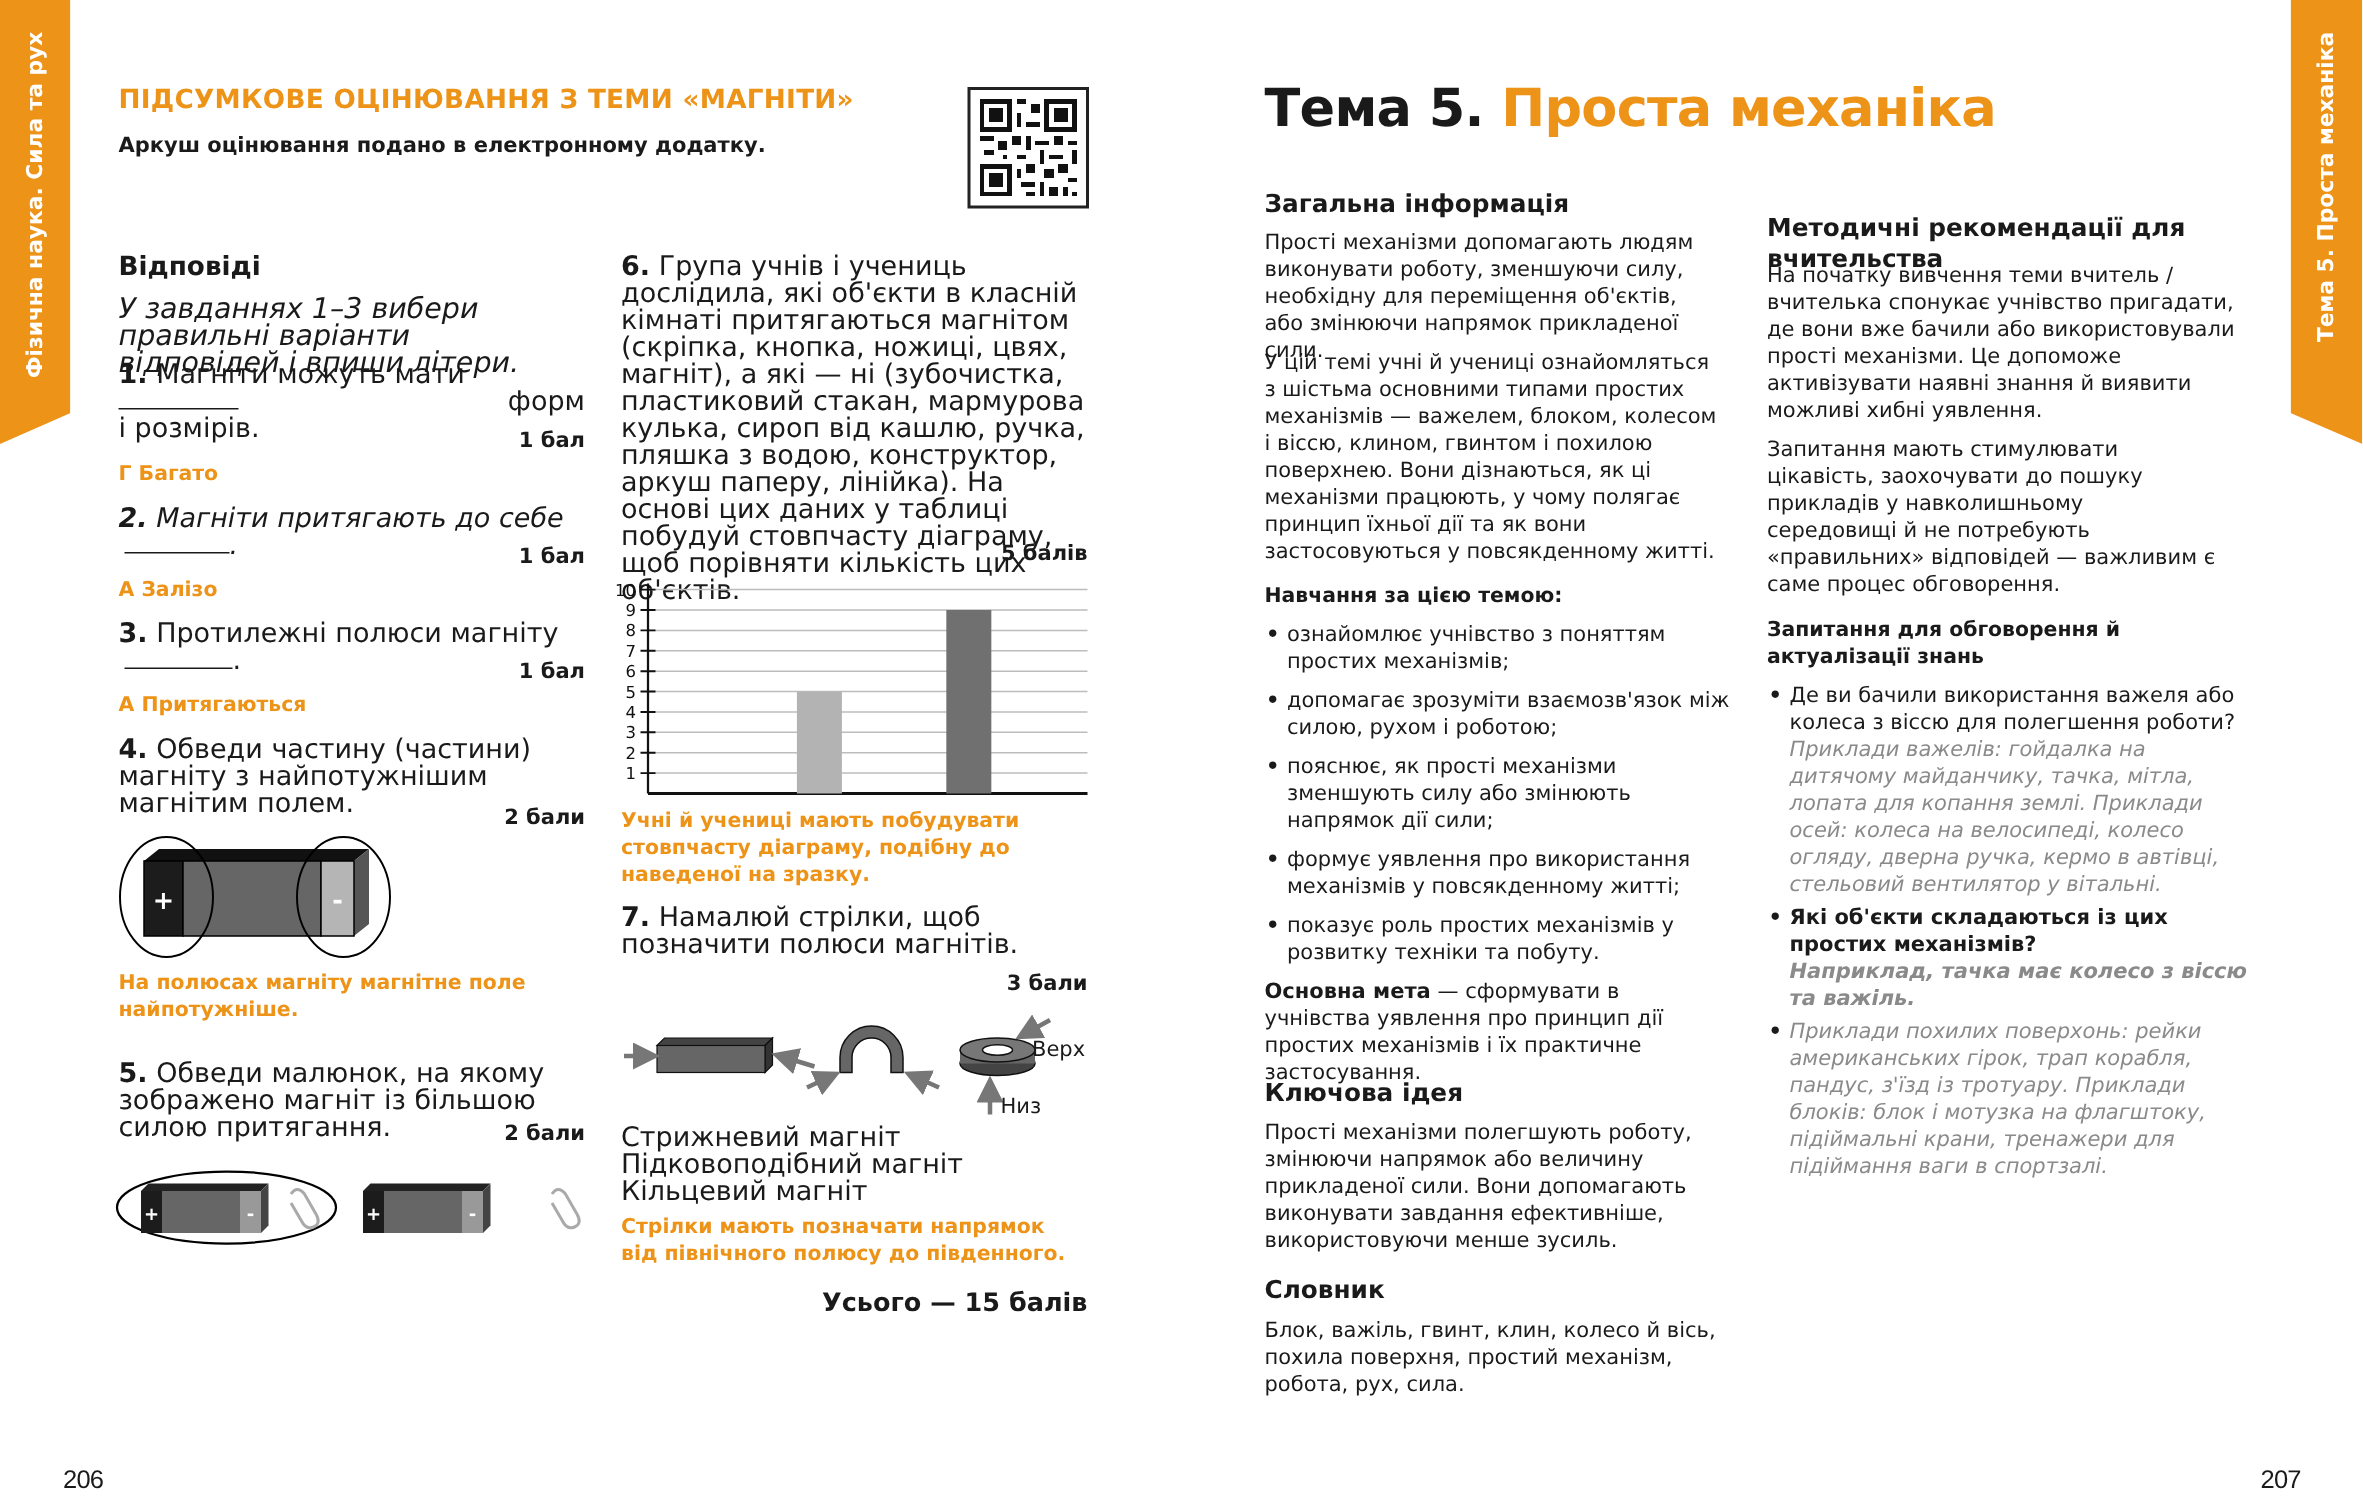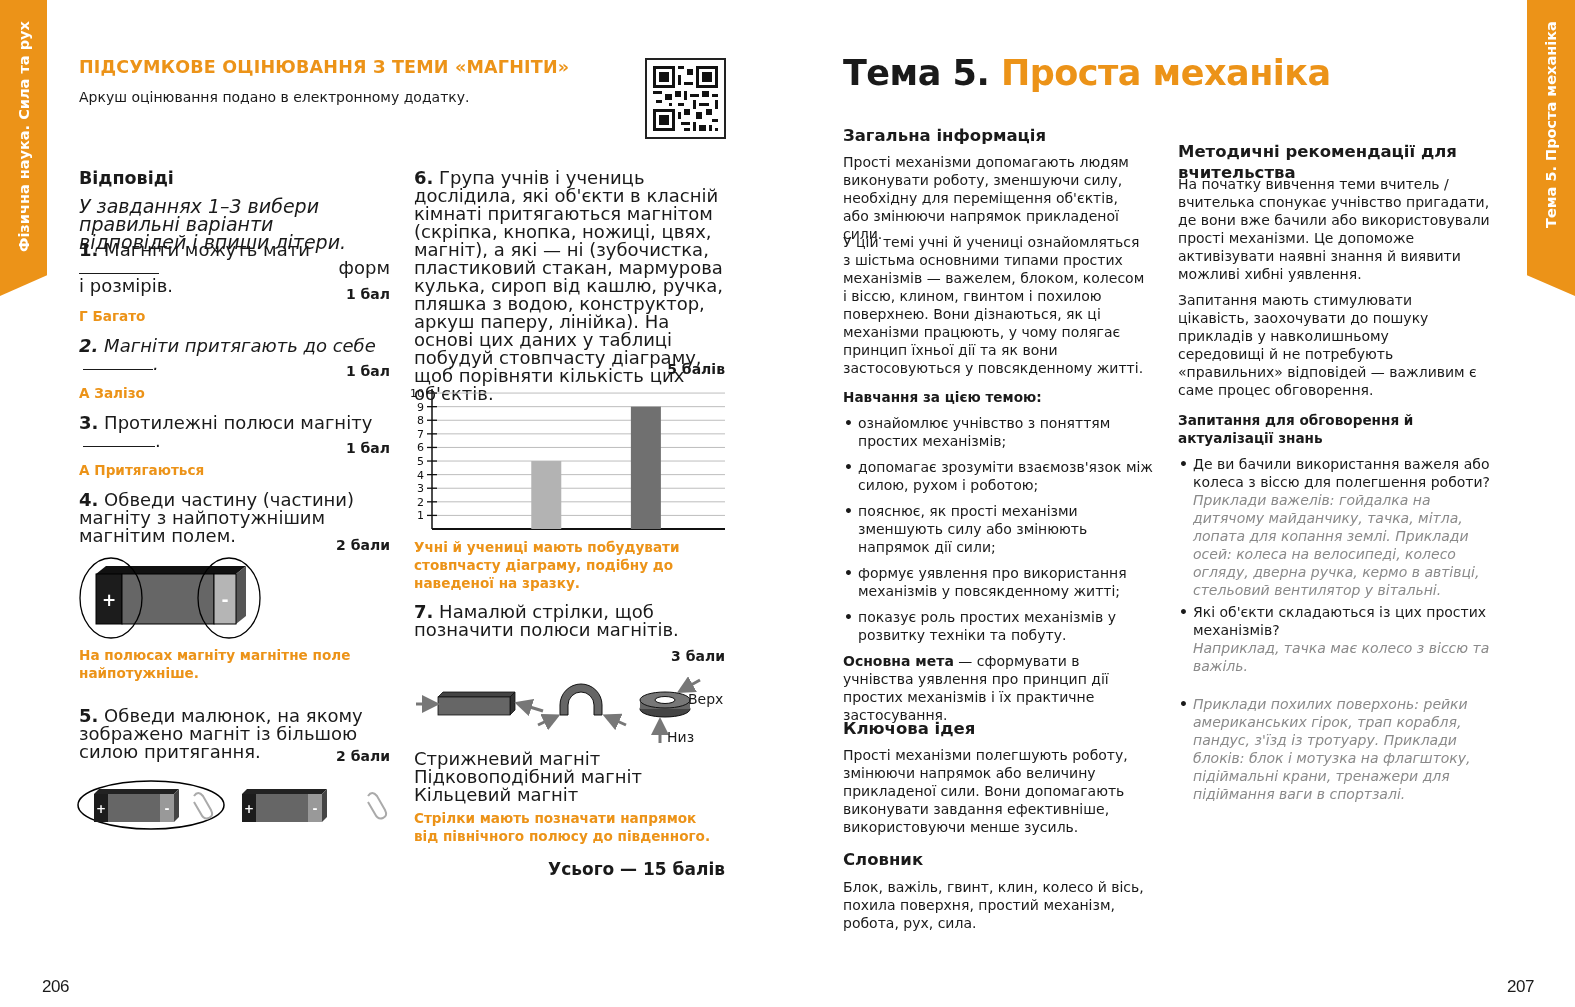--- a/index.html
+++ b/index.html
@@ -15,21 +15,21 @@
   .tab-right .tab-text { left: 15px; top: 228px; }
 
   .abs { position: absolute; }
   .orange { color: #ec9318; }
   .bold { font-weight: bold; }
   .pts { position: absolute; font-weight: bold; font-size: 14px; text-align: right; }
   .ans { position: absolute; color: #ec9318; font-weight: bold; font-size: 13.6px; line-height: 18px; }
   .blank { display: inline-block; border-bottom: 1px solid #1a1a1a; height: 12px; vertical-align: baseline; }
 
   .h-assess { left: 79px; top: 58px; font-size: 17.5px; font-weight: bold; color: #ec9318; letter-spacing: 0.2px; }
-  .sub-assess { left: 79px; top: 88px; font-size: 14px; }
+  .sub-assess { left: 79px; top: 88px; font-size: 14px; font-weight: bold; }
   .qr { left: 645px; top: 58px; width: 81px; height: 81px; border: 2px solid #222; background: #fff; }
 
   .h-answers { left: 79px; top: 169px; font-size: 17.5px; font-weight: bold; }
   .intro { left: 79px; top: 197px; width: 300px; font-style: italic; font-size: 19px; }
   .q { position: absolute; font-size: 18px; line-height: 18px; }
   .q b { font-weight: bold; }
 
   .chart { left: 410px; top: 383px; width: 320px; height: 150px; }
 
   .h-topic { left: 843px; top: 52px; font-size: 35px; font-weight: bold; line-height: 42px; letter-spacing: -0.5px; }
@@ -293,21 +293,21 @@
 
 <div class="h2" style="left:1178px; top:125px; width:300px;margin-top:16px;">Методичні рекомендації для вчительства</div>
 <div class="para" style="left:1178px; top:175px; width:320px;">На початку вивчення теми вчитель / вчителька спонукає учнівство пригадати, де вони вже бачили або використовували прості механізми. Це допоможе активізувати наявні знання й виявити можливі хибні уявлення.</div>
 <div class="para" style="left:1178px; top:291px; width:300px;">Запитання мають стимулювати цікавість, заохочувати до пошуку прикладів у навколишньому середовищі й не потребують «правильних» відповідей — важливим є саме процес обговорення.</div>
 <div class="para bold" style="left:1178px; top:411px; width:240px; font-size:13.6px;">Запитання для обговорення й актуалізації знань</div>
 <ul class="bullets" style="left:1178px; top:455px; width:320px;">
   <li style="margin-bottom:4px;">
     <span>Де ви бачили використання важеля або колеса з віссю для полегшення роботи?</span>
     <span class="hint">Приклади важелів: гойдалка на дитячому майданчику, тачка, мітла, лопата для копання землі. Приклади осей: колеса на велосипеді, колесо огляду, дверна ручка, кермо в автівці, стельовий вентилятор у вітальні.</span>
   </li>
-  <li style="margin-bottom:20px;">
+  <li style="margin-bottom:4px;font-weight:bold;">
     <span>Які об'єкти складаються із цих простих механізмів?</span>
     <span class="hint">Наприклад, тачка має колесо з віссю та важіль.</span>
   </li>
   <li>
     <span class="hint">Приклади похилих поверхонь: рейки американських гірок, трап корабля, пандус, з'їзд із тротуару. Приклади блоків: блок і мотузка на флагштоку, підіймальні крани, тренажери для підіймання ваги в спортзалі.</span>
   </li>
 </ul>
 
 <div class="tab tab-right">
   <span class="tab-text">Тема 5. Проста механіка</span>

